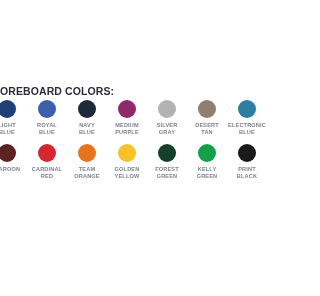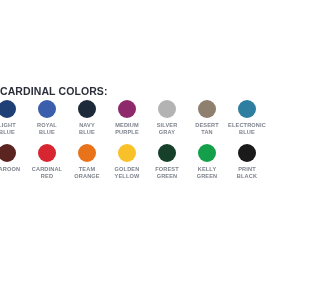--- a/index.html
+++ b/index.html
@@ -72,21 +72,21 @@
     text-align: center;
     text-transform: uppercase;
     white-space: pre-line;
   }
 </style>
 </head>
 <body style="background: rgb(255, 255, 255);">
 
 <div class="sheet">
 
-  <div class="palette-title" style="color: rgb(42, 47, 58);">CARDINAL COLORS:</div>
+  <div class="palette-title" style="color: rgb(42, 47, 58);">OREBOARD COLORS:</div>
 
   <div class="swatch-grid">
     <div class="swatch-row">
         <div class="swatch-cell">
           <span class="swatch-dot" style="background: rgb(31, 63, 119);"></span>
           <span class="swatch-label" style="color: rgb(125, 130, 140);">LIGHT
 BLUE</span>
         </div>
         <div class="swatch-cell">
           <span class="swatch-dot" style="background: rgb(59, 95, 173);"></span>

